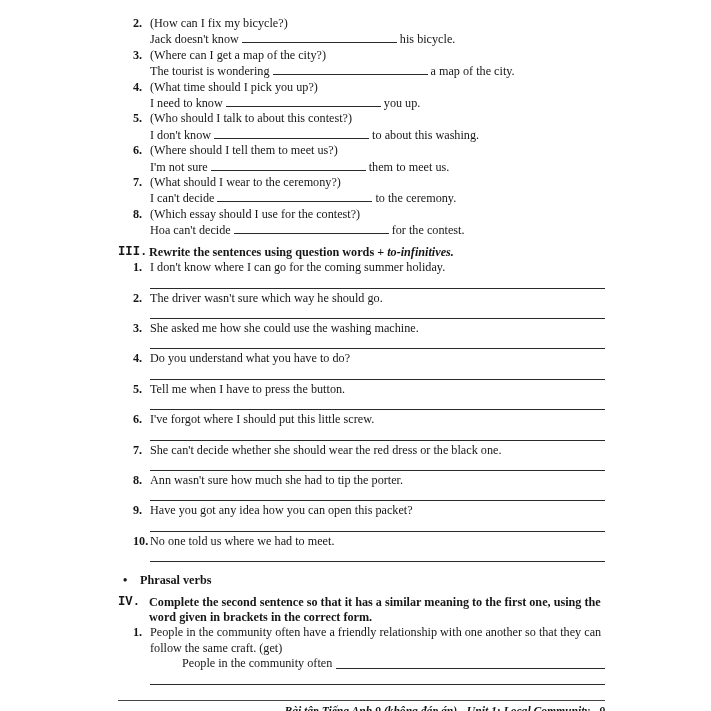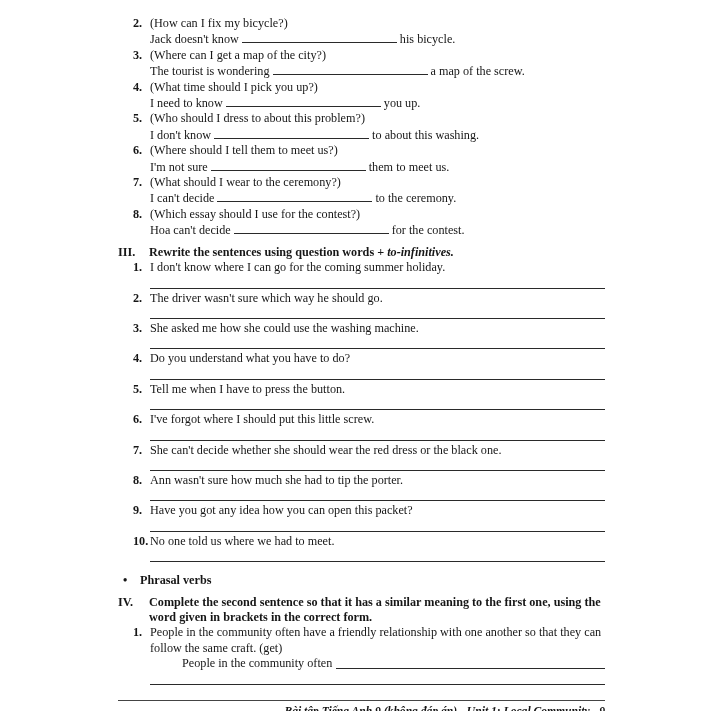--- a/index.html
+++ b/index.html
@@ -22,21 +22,21 @@
   .num { flex: 0 0 17px; font-weight: bold; }
   .content { flex: 1; min-width: 0; font-family: Liberation Serif, serif; }
   .blank {
     display: inline-block;
     width: 155px; height: 12px;
     border-bottom: 1px solid #2a2a2a;
     margin: 0 3px;
     vertical-align: baseline;
   }
   .heading { display: flex; font-weight: bold; margin-top: 6px; }
-  .hnum { flex: 0 0 31px; }
+  .hnum { flex: 0 0 31px; font-family: Liberation Mono, monospace; }
   .s3-item { margin-bottom: 1px; }
   .ruled {
     height: 13px;
     border-bottom: 1px solid #2a2a2a;
     margin-bottom: 1px;
   }
   .bullet-row { display: flex; margin: 10px 0 0 5px; }
   .bullet { flex: 0 0 17px; font-weight: bold; }
   .bold { font-weight: bold; }
   .answer-flex { display: flex; margin-left: 32px; }
@@ -68,36 +68,36 @@
       <div class="content">
         <div>(How can I fix my bicycle?)</div>
         <div><span>Jack doesn't know</span><span class="blank"></span><span>his bicycle.</span></div>
       </div>
     </div>
 
     <div class="item">
       <span class="num">3.</span>
       <div class="content">
         <div>(Where can I get a map of the city?)</div>
-        <div><span>The tourist is wondering</span><span class="blank"></span><span>a map of the screw.</span></div>
+        <div><span>The tourist is wondering</span><span class="blank"></span><span>a map of the city.</span></div>
       </div>
     </div>
 
     <div class="item">
       <span class="num">4.</span>
       <div class="content">
         <div>(What time should I pick you up?)</div>
         <div><span>I need to know</span><span class="blank"></span><span>you up.</span></div>
       </div>
     </div>
 
     <div class="item">
       <span class="num">5.</span>
       <div class="content">
-        <div>(Who should I dress to about this problem?)</div>
+        <div>(Who should I talk to about this contest?)</div>
         <div><span>I don't know</span><span class="blank"></span><span>to about this washing.</span></div>
       </div>
     </div>
 
     <div class="item">
       <span class="num">6.</span>
       <div class="content">
         <div>(Where should I tell them to meet us?)</div>
         <div><span>I'm not sure</span><span class="blank"></span><span>them to meet us.</span></div>
       </div>

